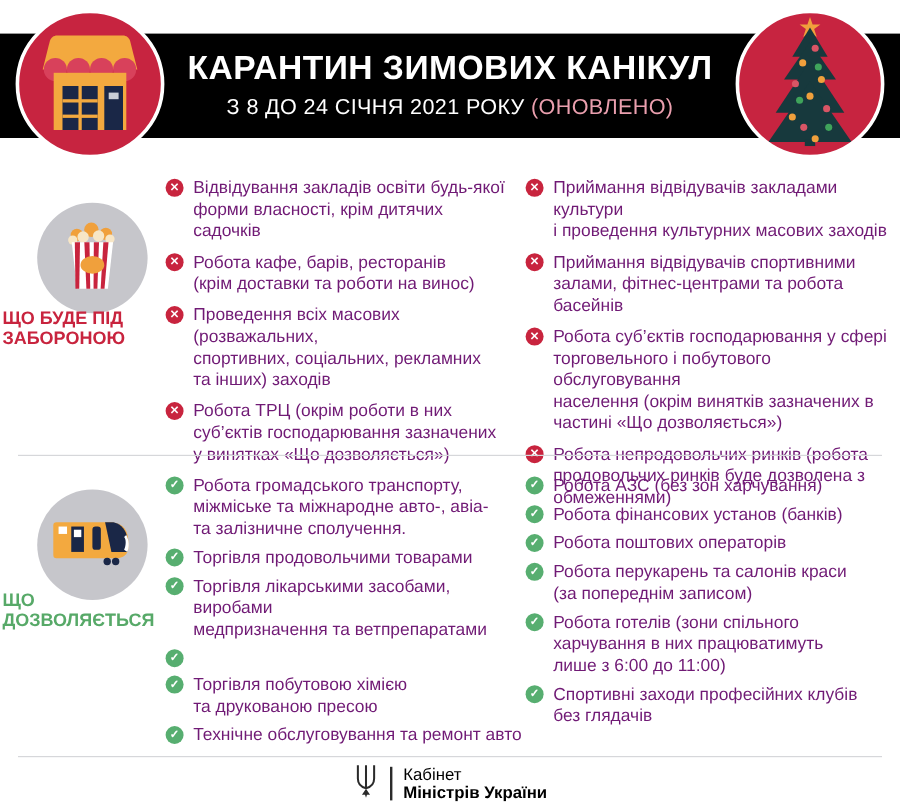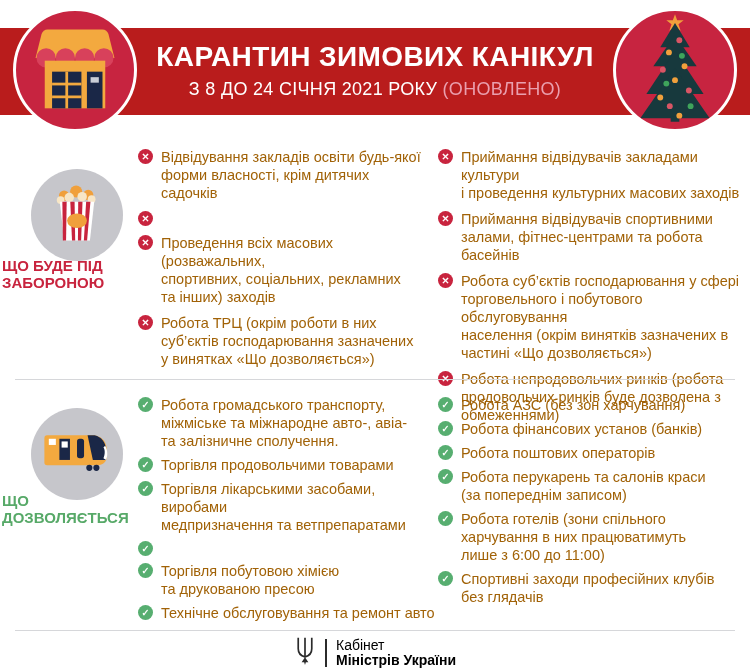--- a/index.html
+++ b/index.html
@@ -1,19 +1,19 @@
 <!DOCTYPE html>
 <html><head>
 <meta charset="utf-8">
 <style>
   html,body{margin:0;padding:0;background:#fff;}
   .page{position:relative;width:750px;height:668px;background:#fff;overflow:hidden;
         font-family:"Liberation Sans",sans-serif;}
   
-  .banner{position:absolute;left:0;top:28px;width:750px;height:87px;background:#b91c1c;z-index:1;
+  .banner{position:absolute;left:0;top:28px;width:750px;height:87px;background:#000000;z-index:1;
           display:flex;flex-direction:column;align-items:center;justify-content:center;}
   .banner-title{color:#fff;font-weight:700;font-size:28px;letter-spacing:.4px;line-height:32px;}
   .banner-sub{color:#fff;font-size:18px;letter-spacing:.3px;line-height:28px;margin-top:2px;}
   .banner-sub .note{color:#ea9fae;font-weight:400;}
   .hdr-circle{position:absolute;top:8px;width:124px;height:124px;border-radius:50%;
               background:#c72440;border:3px solid #fff;box-sizing:border-box;z-index:2;
               display:flex;align-items:center;justify-content:center;overflow:hidden;}
   .hdr-circle.left{left:13px;}
   .hdr-circle.right{left:613px;}
   
@@ -31,21 +31,21 @@
   .col.a{width:300px;}
   .col.b{width:306px;}
   .item{display:flex;align-items:flex-start;}
   .cols.banned .item{margin-bottom:8px;}
   .cols.allowed .item{margin-bottom:6px;}
   .marker{width:15px;height:15px;border-radius:50%;flex:none;margin:1px 8px 0 0;
           color:#fff;display:flex;align-items:center;justify-content:center;
           font-size:9.5px;font-weight:700;line-height:1;}
   .marker.ban{background:#c8243e;}
   .marker.ok{background:#57ae70;}
-  .item-text{font-size:14.5px;line-height:18px;color:#a16207;white-space:pre-line;}
+  .item-text{font-size:14.5px;line-height:18px;color:#701a75;white-space:pre-line;}
   
   .hr{position:absolute;left:15px;width:720px;height:1px;background:#d6d7da;}
   .hr.one{top:379px;}
   .hr.two{top:630px;}
   
   .footer{position:absolute;top:635px;left:0;width:750px;display:flex;
           align-items:center;justify-content:center;gap:9px;}
   .footer .vbar{width:2px;height:28px;background:#2b2b2b;}
   .footer-text{font-size:14px;line-height:15px;color:#000000;}
   .footer-text .l2{font-weight:700;}
@@ -129,20 +129,22 @@
   <div class="cols banned">
     <div class="col a">
       <div class="item">
           <span class="marker ban">✕</span>
           <span class="item-text">Відвідування закладів освіти будь-якої
 форми власності, крім дитячих
 садочків</span>
         </div>
       <div class="item">
           <span class="marker ban">✕</span>
+          <span class="item-text">Робота кафе, барів, ресторанів
+(крім доставки та роботи на винос)</span>
         </div>
       <div class="item">
           <span class="marker ban">✕</span>
           <span class="item-text">Проведення всіх масових (розважальних,
 спортивних, соціальних, рекламних
 та інших) заходів</span>
         </div>
       <div class="item">
           <span class="marker ban">✕</span>
           <span class="item-text">Робота ТРЦ (окрім роботи в них

